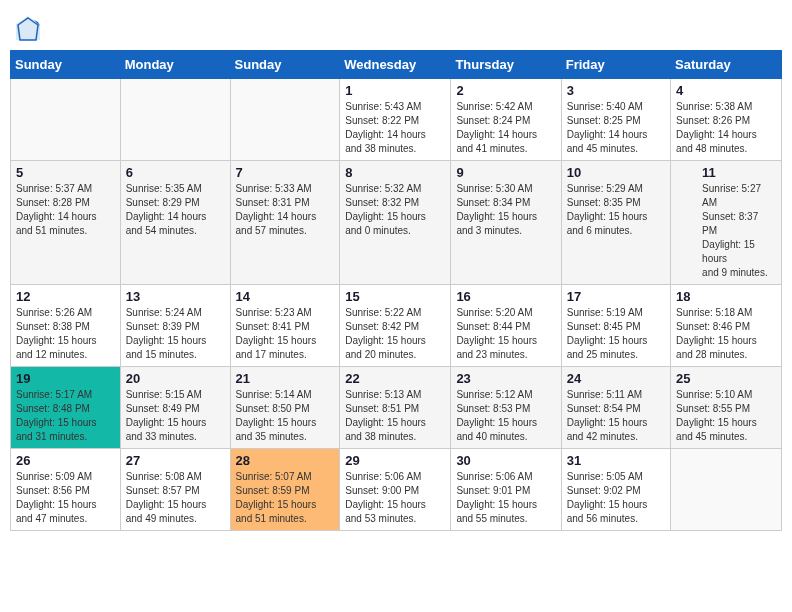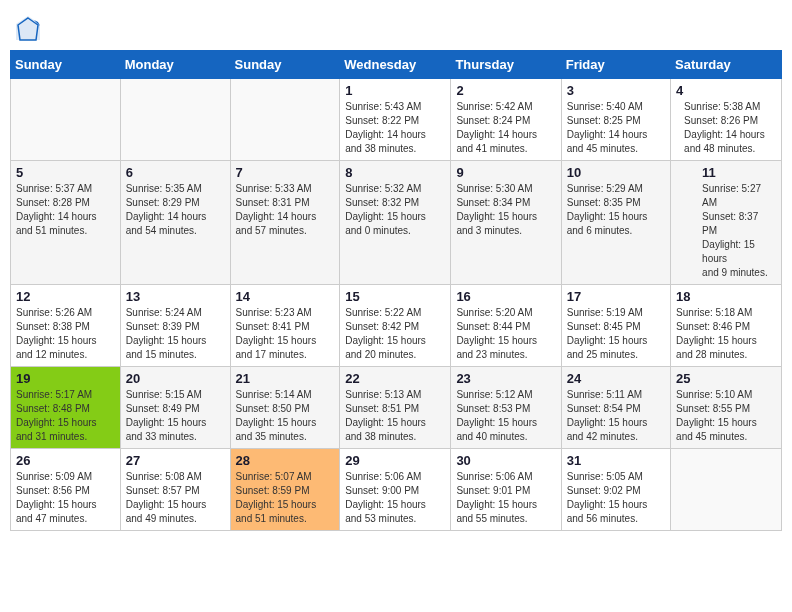--- a/index.html
+++ b/index.html
@@ -155,21 +155,21 @@
         </td>
         <td style="background: rgb(255, 255, 255);">
           <span class="day-num">3</span>
           <div class="day-info" style="white-space: pre-line;">Sunrise: 5:40 AM
 Sunset: 8:25 PM
 Daylight: 14 hours
 and 45 minutes.</div>
         </td>
         <td style="background: rgb(255, 255, 255);">
           <span class="day-num">4</span>
-          <div class="day-info" style="white-space: pre-line; margin-left: 8px;">Sunrise: 5:38 AM
+          <div class="day-info" style="white-space: pre-line;">Sunrise: 5:38 AM
 Sunset: 8:26 PM
 Daylight: 14 hours
 and 48 minutes.</div>
         </td>
       </tr>
       <tr>
         <td style="background: rgb(245, 245, 245);">
           <span class="day-num">5</span>
           <div class="day-info" style="white-space: pre-line;">Sunrise: 5:37 AM
 Sunset: 8:28 PM
@@ -264,21 +264,21 @@
         </td>
         <td style="background: rgb(255, 255, 255); margin-top: 12px;">
           <span class="day-num">18</span>
           <div class="day-info" style="white-space: pre-line;">Sunrise: 5:18 AM
 Sunset: 8:46 PM
 Daylight: 15 hours
 and 28 minutes.</div>
         </td>
       </tr>
       <tr>
-        <td style="background: #84cc16;">
+        <td style="background: #14b8a6;">
           <span class="day-num">19</span>
           <div class="day-info" style="white-space: pre-line;">Sunrise: 5:17 AM
 Sunset: 8:48 PM
 Daylight: 15 hours
 and 31 minutes.</div>
         </td>
         <td style="background: rgb(245, 245, 245);">
           <span class="day-num">20</span>
           <div class="day-info" style="white-space: pre-line;">Sunrise: 5:15 AM
 Sunset: 8:49 PM

